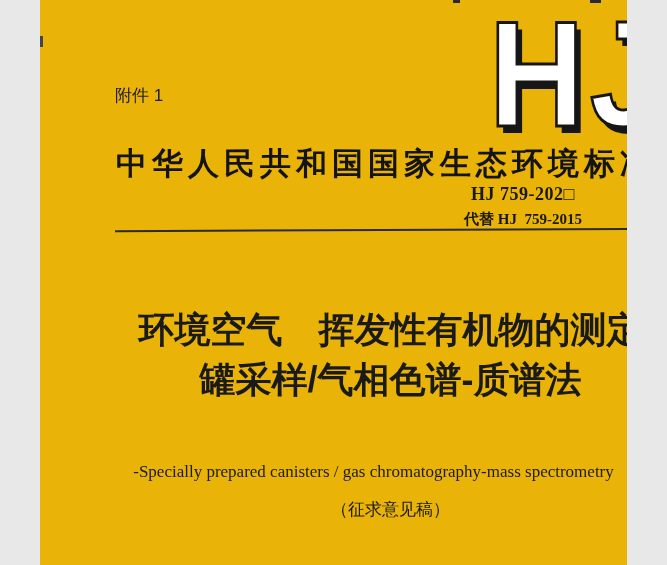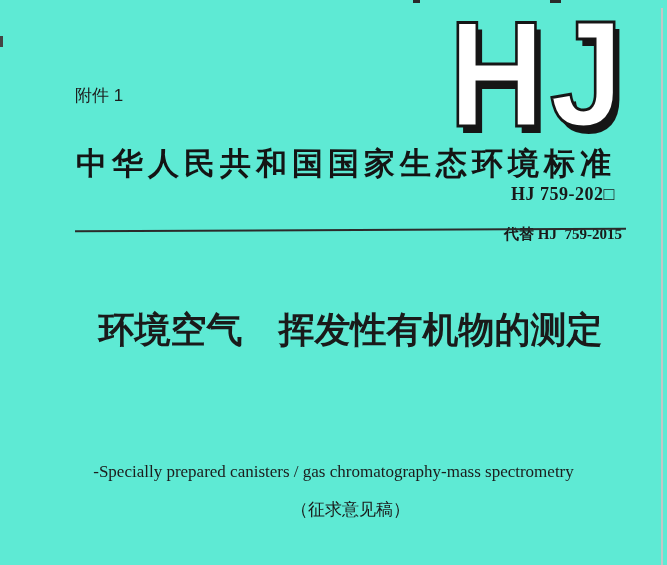--- a/index.html
+++ b/index.html
@@ -1,22 +1,22 @@
 <!DOCTYPE html>
 <html><head>
 <meta charset="utf-8">
 <style>
   * { margin: 0; padding: 0; box-sizing: border-box; }
   html, body { background: #e8e8e8; }
   .page {
     position: relative;
-    width: 667px;
+    width: 587px;
     height: 565px;
     margin: 0 auto;
-    background: #5eead4;
+    background: #eab308;
     overflow: hidden;
     color: #1f1f1f;
     font-family: "Liberation Serif", serif;
   }
   
   .scan-edge-right {
     position: absolute;
     left: 661px; top: 8px;
     width: 2px; height: 557px;
     background: #c6c6c6;
@@ -56,21 +56,21 @@
     font-family: "Liberation Serif", serif;
     color: #191919;
   }
   .std-number {
     font-size: 18px;
     font-weight: 700;
     letter-spacing: 0.5px;
     white-space: pre;
   }
   .replaces {
-    margin-top: 20px;
+    margin-top: 5px;
     font-size: 15px;
     font-weight: 700;
     white-space: pre;
   }
   .rule {
     position: absolute;
     left: 75px; top: 229px;
     width: 551px; height: 2px;
     background: #2b2b2b;
     transform: rotate(-0.25deg);
@@ -131,20 +131,21 @@
 
   <div class="std-block">
     <div class="std-number">HJ 759-202□</div>
     <div class="replaces">代替 HJ  759-2015</div>
   </div>
 
   <div class="rule"></div>
 
   <div class="title-cn">
     <div>环境空气　挥发性有机物的测定</div>
+    <div>罐采样/气相色谱-质谱法</div>
   </div>
 
 
   <div class="title-en line2">-Specially prepared canisters / gas chromatography-mass spectrometry</div>
 
   <div class="draft-note">（征求意见稿）</div>
 
 </div>
 
 </body></html>

